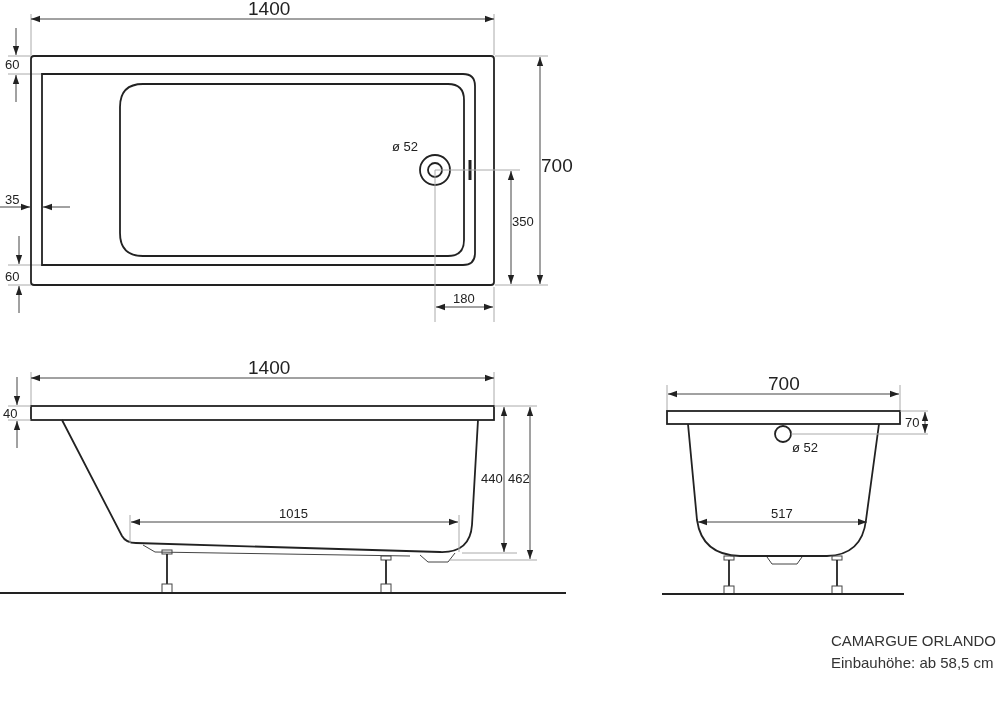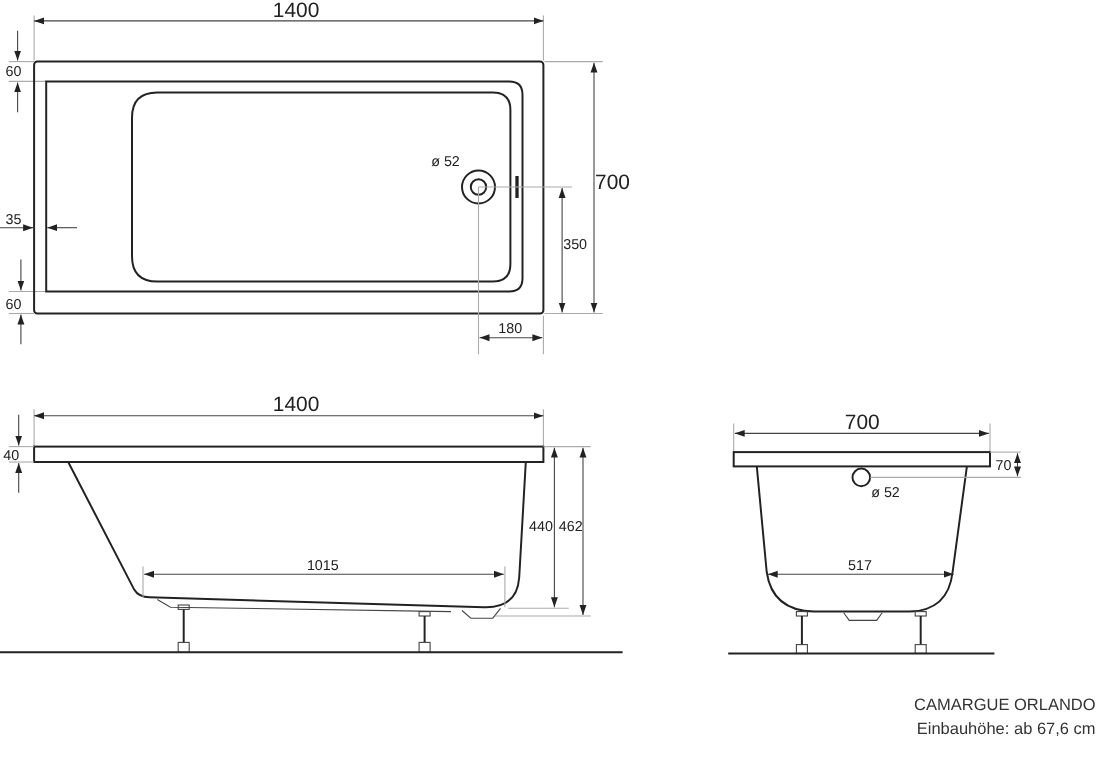--- a/index.html
+++ b/index.html
@@ -4,21 +4,21 @@
 <style>
   html, body { margin: 0; padding: 0; background: #ffffff; }
   body { width: 1000px; height: 707px; position: relative; overflow: hidden;
          font-family: "Liberation Sans", sans-serif; color: #222; }
   svg { position: absolute; left: 0; top: 0; }
   .ln { stroke: #222; stroke-width: 1.8; fill: none; }
   .thin { stroke: #444; stroke-width: 1; fill: none; }
   .ext { stroke: #aaa; stroke-width: 1; fill: none; }
   .dim { font-family: "Liberation Sans", sans-serif; font-size: 13px; fill: #222; }
   .dimlg { font-family: "Liberation Sans", sans-serif; font-size: 19px; fill: #222; }
-  .caption { position: absolute; right: 4px; top: 630px; text-align: right;
+  .caption { position: absolute; right: 4px; top: 630px; text-align: left;
              font-size: 15px; line-height: 22px; color: #333; }
   .caption div { white-space: nowrap; }
 </style>
 </head>
 <body>
 
 <svg width="1000" height="707" viewBox="0 0 1000 707">
   <defs>
     <marker id="ar" viewBox="0 0 10 10" refX="10" refY="5" markerWidth="9" markerHeight="9" orient="auto-start-reverse">
       <path d="M0,1.5 L10,5 L0,8.5 z" fill="#222"></path>
@@ -150,14 +150,14 @@
 
     <text class="dimlg" x="768" y="390">700</text>
     <text class="dim" x="905" y="427">70</text>
     <text class="dim" x="792" y="452">ø 52</text>
     <text class="dim" x="771" y="518">517</text>
   </g>
 </svg>
 
 <div class="caption">
   <div>CAMARGUE ORLANDO</div>
-  <div>Einbauhöhe: ab 67,6 cm</div>
+  <div>Einbauhöhe: ab 58,5 cm</div>
 </div>
 
 </body></html>

